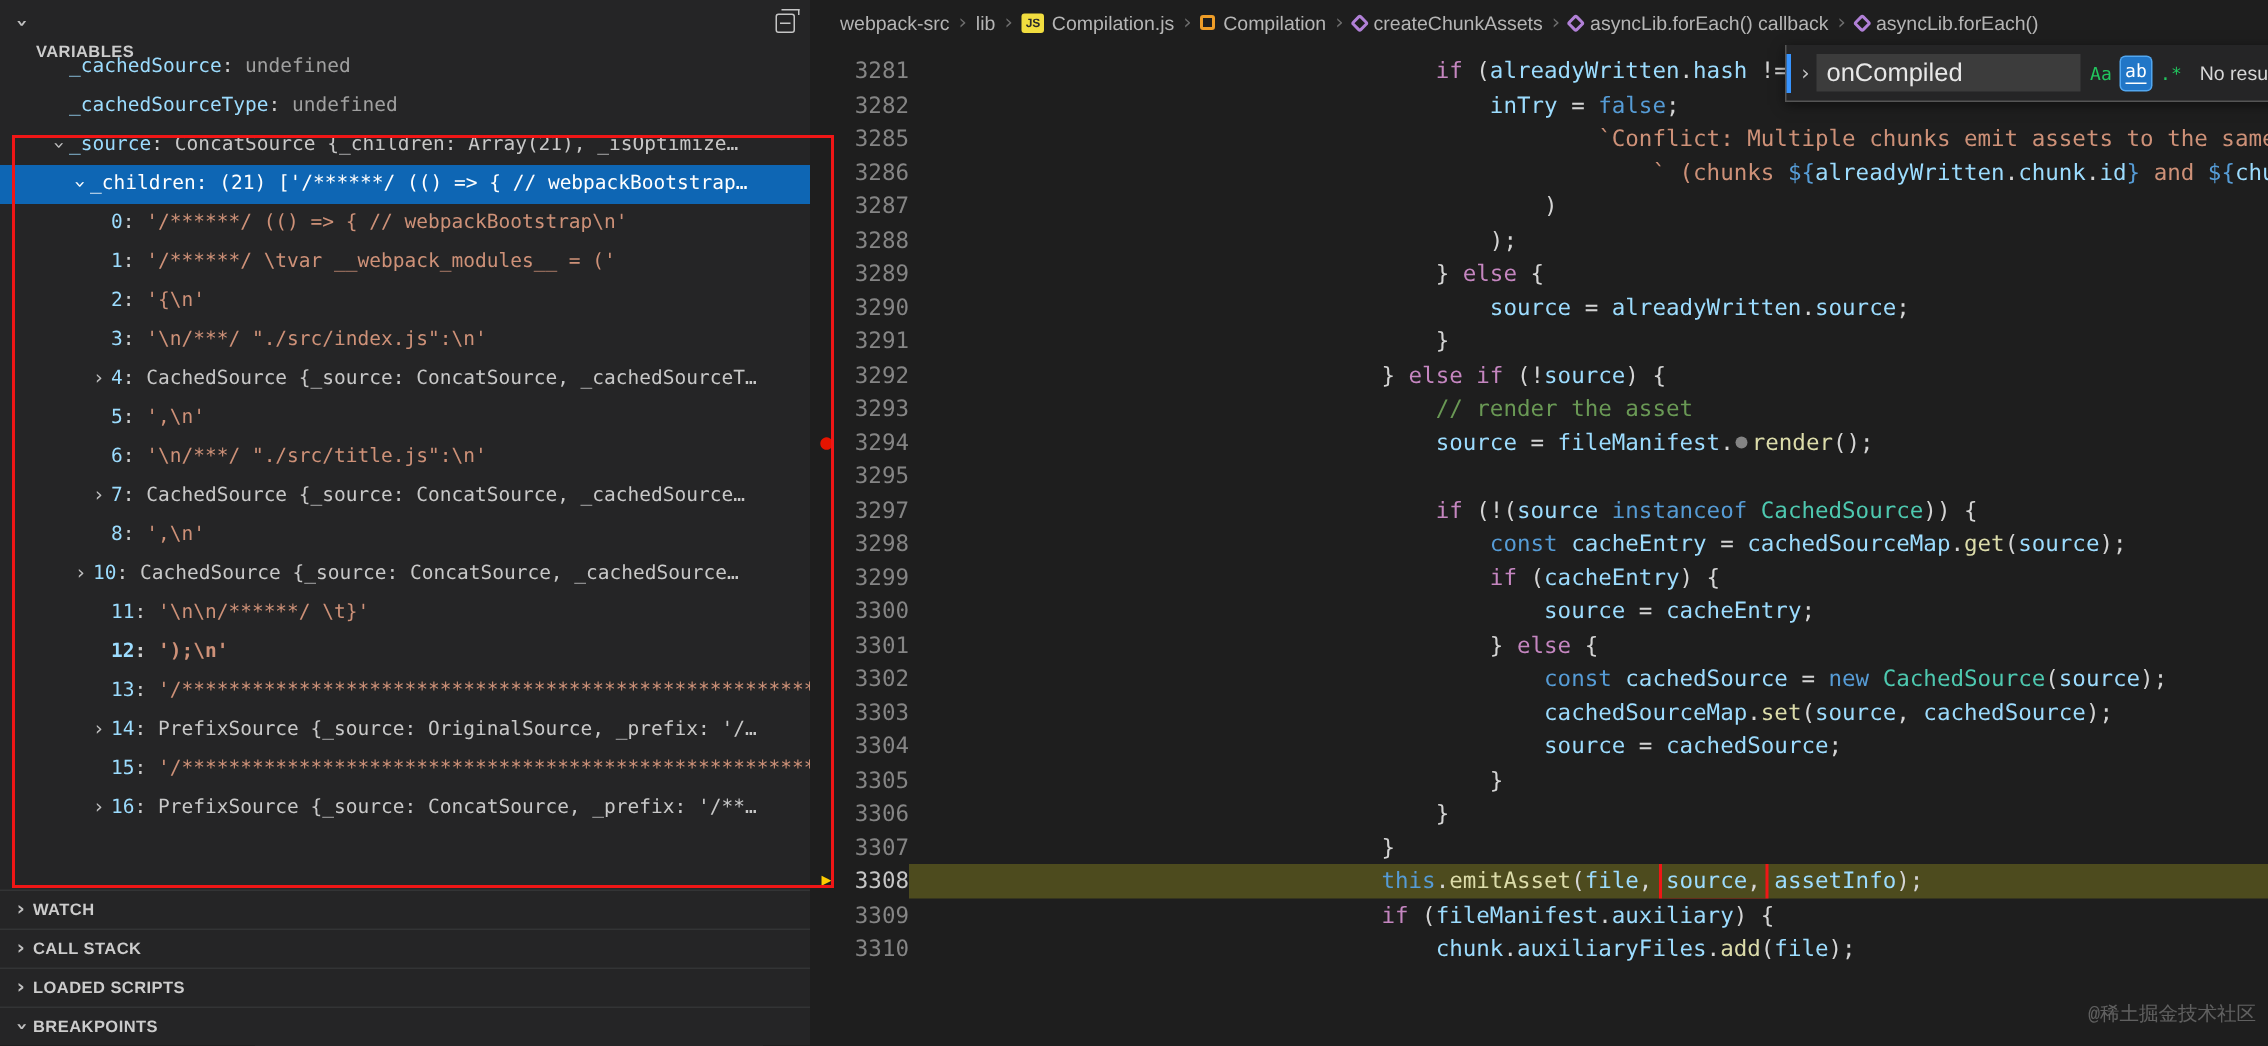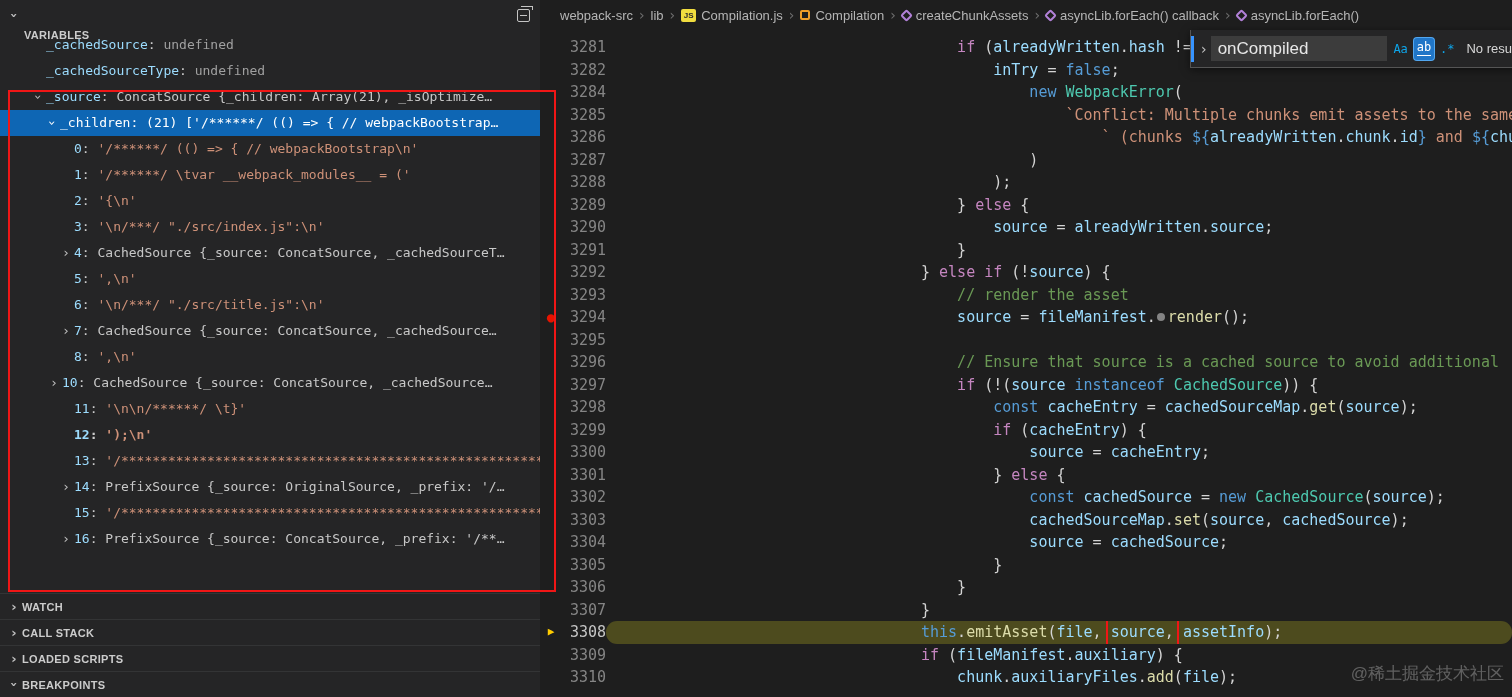--- a/index.html
+++ b/index.html
@@ -52,21 +52,21 @@
 
   .code { position:absolute; top:30px; left:0; right:0; bottom:0; padding-top:6px; overflow:hidden; }
   .code-line { display:flex; height:22.5px; line-height:22.5px;
                font-family:"DejaVu Sans Mono", monospace; font-size:15px; }
   .glyph { flex:none; width:22px; text-align:center; }
   .glyph.bp { color:#e51400; font-size:14px; }
   .glyph.arrow { color:#ffcc00; font-size:11px; }
   .lnum { flex:none; width:44px; text-align:right; color:#858585; }
   .code-line.current .lnum { color:#c6c6c6; }
   .ltext { flex:1; padding-left:26px; white-space:pre; overflow:hidden; }
-  .code-line.current .ltext { background:#4d4b1e;border-radius:11px; }
+  .code-line.current .ltext { background:#4d4b1e; }
 
   .tk-kw  { color:#c586c0; }
   .tk-kw2 { color:#569cd6; }
   .tk-v   { color:#9cdcfe; }
   .tk-fn  { color:#dcdcaa; }
   .tk-cls { color:#4ec9b0; }
   .tk-str { color:#ce9178; }
   .tk-cmt { color:#6a9955; }
   .tk-pl  { color:#d4d4d4; }
   .inline-bp { display:inline-block; width:8px; height:8px; border-radius:50%;
@@ -78,31 +78,31 @@
                  background:#252526; border:1px solid #555; border-top:none;
                  display:flex; align-items:center; z-index:25; box-shadow:0 2px 8px rgba(0,0,0,.5);
                  padding-right:4px; }
   .find-sash { width:3px; height:26px; background:#3794ff; margin-right:3px; }
   .find-chev { color:#c5c5c5; font-size:14px; width:15px; text-align:center; cursor:pointer;
                font-family:"DejaVu Sans",sans-serif; }
   .find-input { width:190px; height:25px; background:#3c3c3c; color:#e7e7e7; font-size:17px;
                 display:flex; align-items:center; padding:0 7px; cursor:text; overflow:hidden;
                 white-space:nowrap; }
   .find-opt { width:22px; height:22px; margin-left:3px; border-radius:3px; display:flex;
-              align-items:center; justify-content:center; color:#0ea5e9; font-size:12px;
+              align-items:center; justify-content:center; color:#22c55e; font-size:12px;
               cursor:pointer; font-family:"DejaVu Sans Mono", monospace; }
   .find-opt.active { background:#2176c7; color:#ffffff; box-shadow:0 0 0 1px #52a7f0; }
   .find-opt .ww { border-bottom:1px solid currentColor; line-height:1.1; }
   .find-results { color:#d7d7d7; font-size:13px; margin-left:9px; white-space:nowrap; }
 
   
   .annotation-box1 { position:absolute; left:8px; top:90px; width:548px; height:502px;
                      border:2px solid #f01616; z-index:30; pointer-events:none; }
-  .watermark { position:absolute; right:8px; bottom:12px; font-size:17px;
-               color:rgba(235,235,235,.32); z-index:40; }
+  .watermark { position:absolute; right:8px; bottom:12px; font-size:13px;
+               color:rgba(235,235,235,.32); z-index:40;font-family:Liberation Mono, monospace; }
 </style>
 </head>
 <body>
 
 <div class="app">
 
   <aside class="sidebar">
     <div class="side-header">
       <span class="chev open">›</span>
       <span class="title">VARIABLES</span>
@@ -191,25 +191,20 @@
           <span class="lnum">3281</span>
           <span class="ltext">                                    <span class="tk-kw">if</span><span class="tk-pl"> (</span><span class="tk-v">alreadyWritten</span><span class="tk-pl">.</span><span class="tk-v">hash</span><span class="tk-pl"> !==</span></span>
         </div>
         <div class="code-line">
           <span class="glyph"></span>
           <span class="lnum">3282</span>
           <span class="ltext">                                        <span class="tk-v">inTry</span><span class="tk-pl"> = </span><span class="tk-kw2">false</span><span class="tk-pl">;</span></span>
         </div>
         <div class="code-line">
           <span class="glyph"></span>
-          <span class="lnum">3284</span>
-          <span class="ltext">                                            <span class="tk-kw2">new</span><span class="tk-pl"> </span><span class="tk-cls">WebpackError</span><span class="tk-pl">(</span></span>
-        </div>
-        <div class="code-line">
-          <span class="glyph"></span>
           <span class="lnum">3285</span>
           <span class="ltext">                                                <span class="tk-str">`Conflict: Multiple chunks emit assets to the same filen</span></span>
         </div>
         <div class="code-line">
           <span class="glyph"></span>
           <span class="lnum">3286</span>
           <span class="ltext">                                                    <span class="tk-str">` (chunks </span><span class="tk-kw2">${</span><span class="tk-v">alreadyWritten</span><span class="tk-pl">.</span><span class="tk-v">chunk</span><span class="tk-pl">.</span><span class="tk-v">id</span><span class="tk-kw2">}</span><span class="tk-str"> and </span><span class="tk-kw2">${</span><span class="tk-v">chunk</span></span>
         </div>
         <div class="code-line">
           <span class="glyph"></span>
@@ -248,25 +243,20 @@
         </div>
         <div class="code-line">
           <span class="glyph bp">●</span>
           <span class="lnum">3294</span>
           <span class="ltext">                                    <span class="tk-v">source</span><span class="tk-pl"> = </span><span class="tk-v">fileManifest</span><span class="tk-pl">.</span><span class="inline-bp"></span><span class="tk-fn">render</span><span class="tk-pl">();</span></span>
         </div>
         <div class="code-line">
           <span class="glyph"></span>
           <span class="lnum">3295</span>
           <span class="ltext"></span>
-        </div>
-        <div class="code-line">
-          <span class="glyph"></span>
-          <span class="lnum">3296</span>
-          <span class="ltext">                                    <span class="tk-cmt">// Ensure that source is a cached source to avoid additional</span></span>
         </div>
         <div class="code-line">
           <span class="glyph"></span>
           <span class="lnum">3297</span>
           <span class="ltext">                                    <span class="tk-kw">if</span><span class="tk-pl"> (!(</span><span class="tk-v">source</span><span class="tk-pl"> </span><span class="tk-kw2">instanceof</span><span class="tk-pl"> </span><span class="tk-cls">CachedSource</span><span class="tk-pl">)) {</span></span>
         </div>
         <div class="code-line">
           <span class="glyph"></span>
           <span class="lnum">3298</span>
           <span class="ltext">                                        <span class="tk-kw2">const</span><span class="tk-pl"> </span><span class="tk-v">cacheEntry</span><span class="tk-pl"> = </span><span class="tk-v">cachedSourceMap</span><span class="tk-pl">.</span><span class="tk-fn">get</span><span class="tk-pl">(</span><span class="tk-v">source</span><span class="tk-pl">);</span></span>

